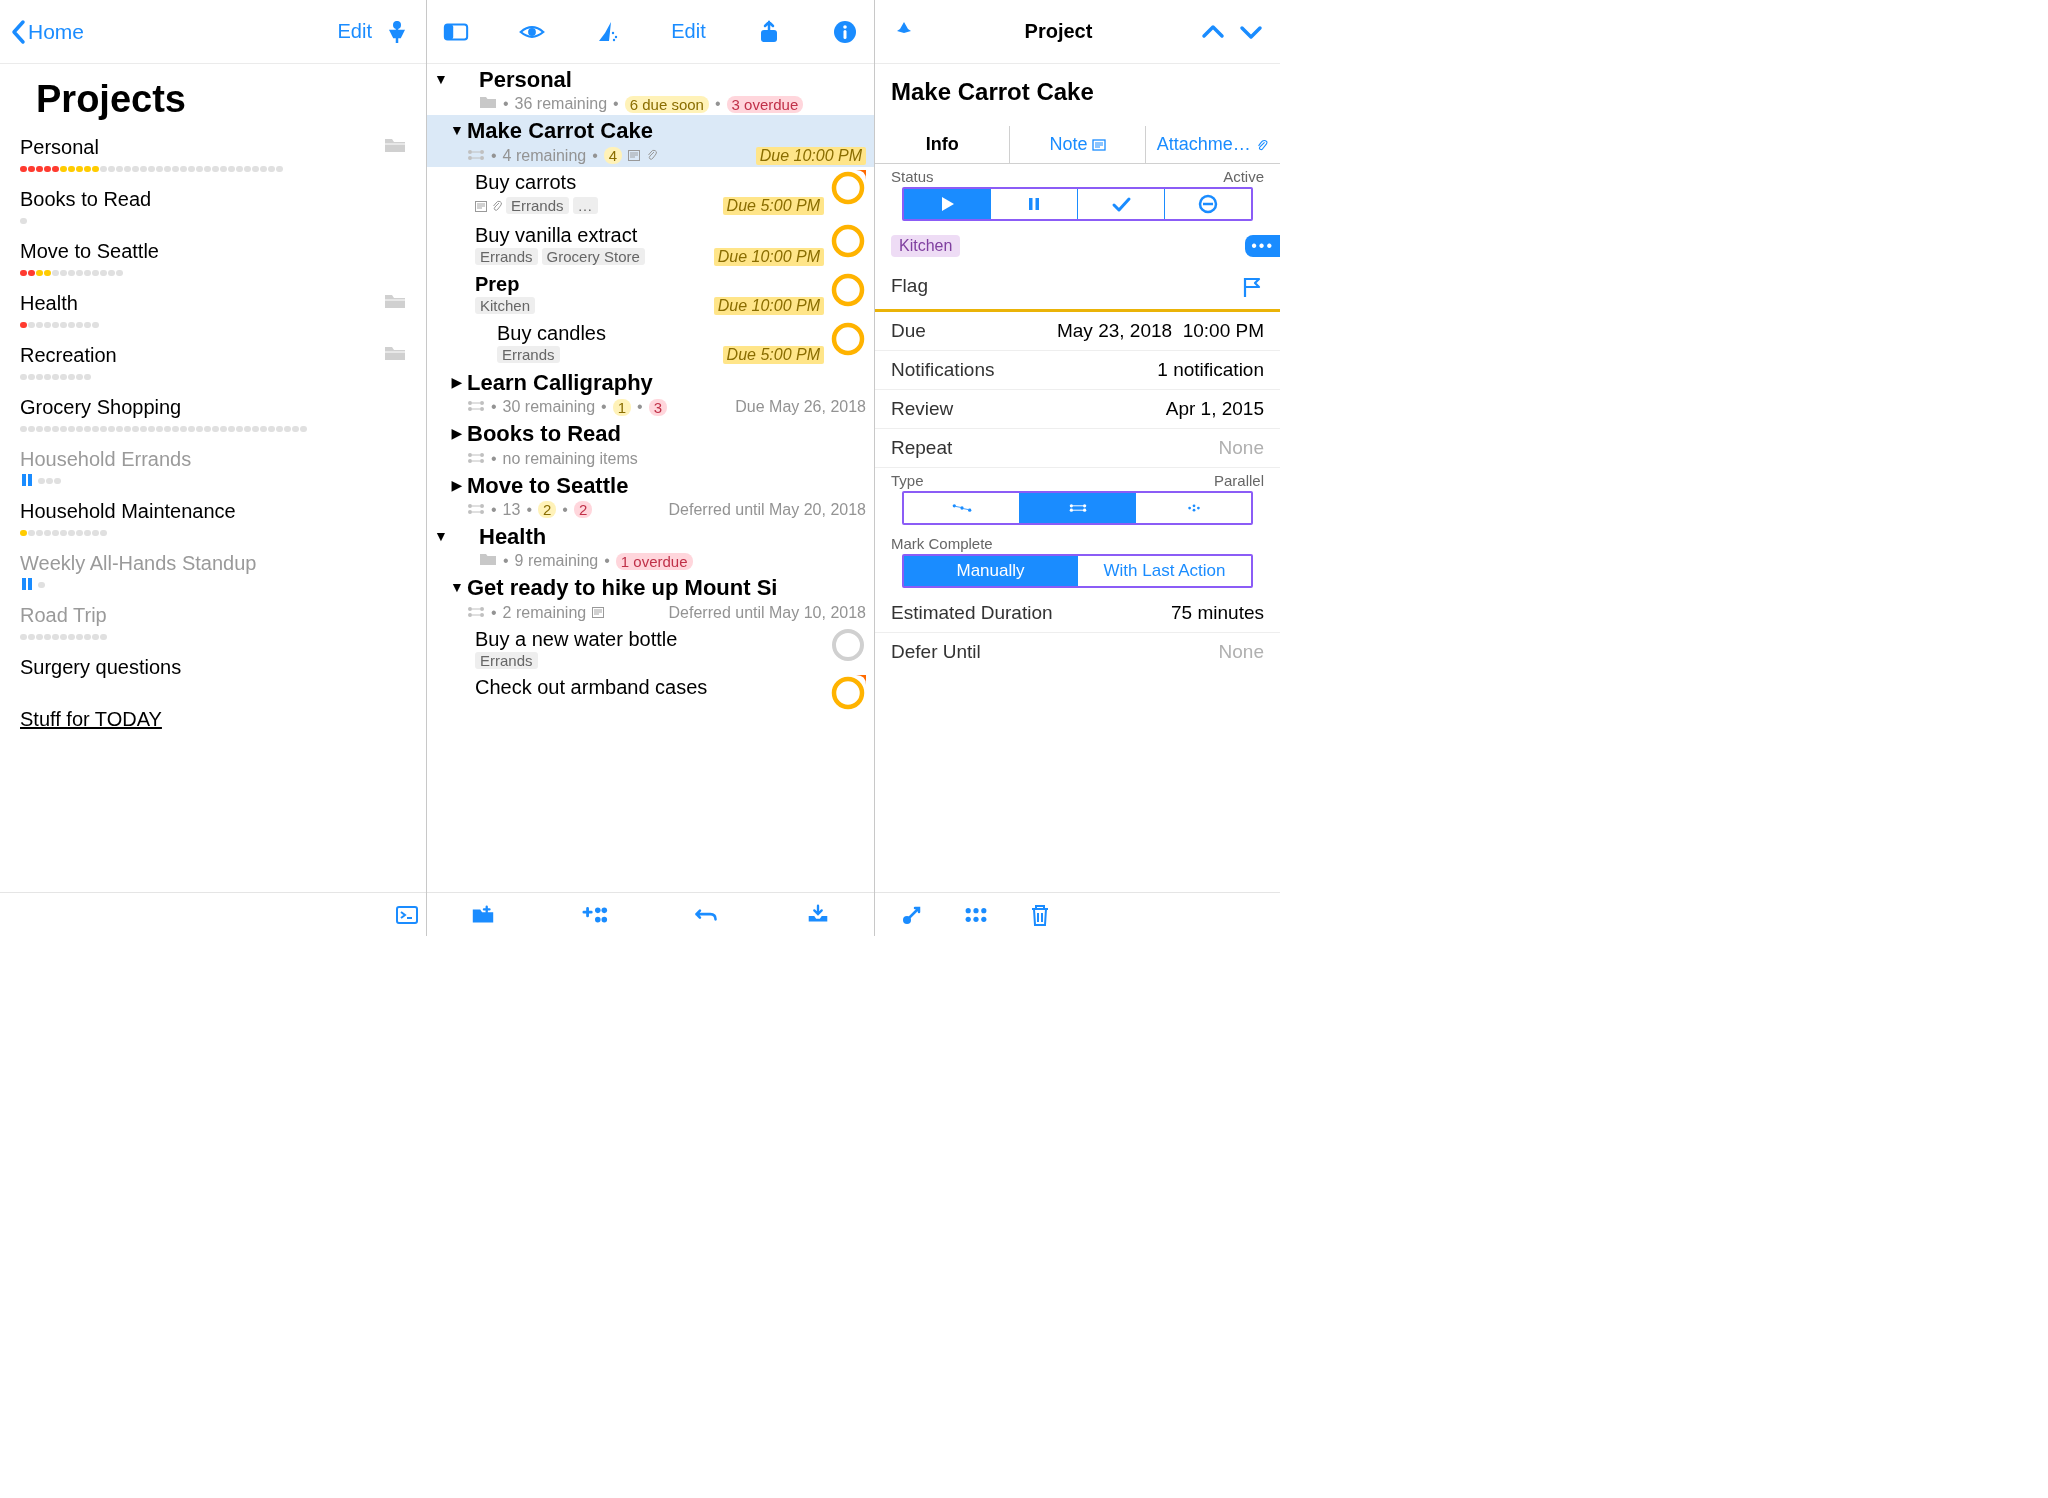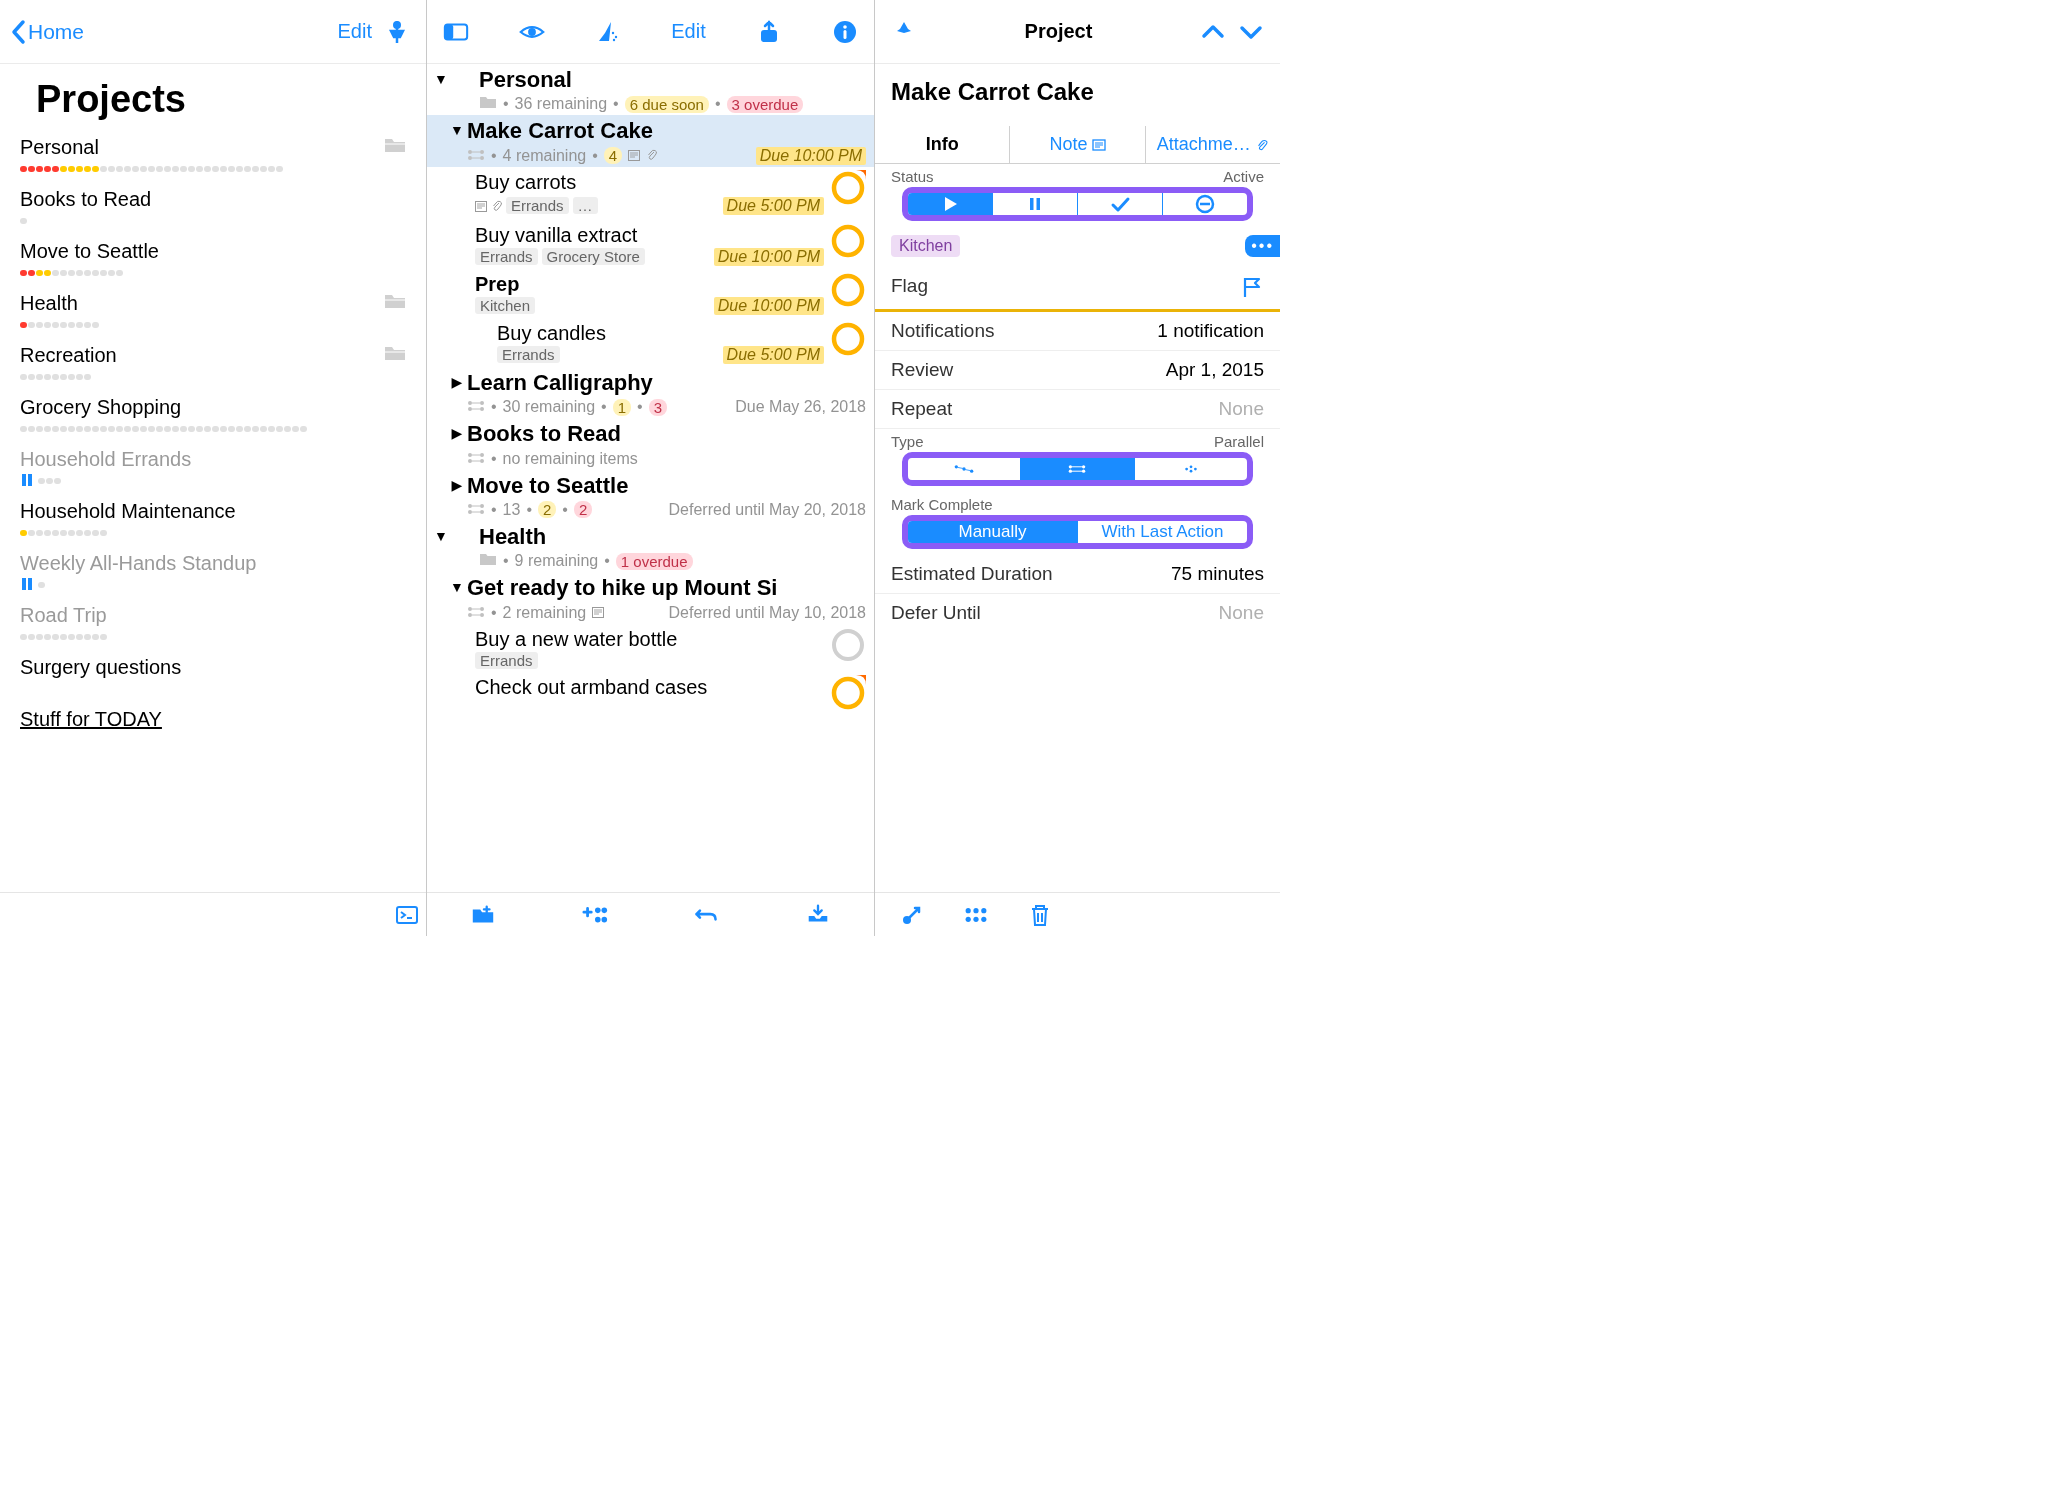--- a/index.html
+++ b/index.html
@@ -55,21 +55,21 @@
 .insp-title { font-size: 24px; font-weight: 700; padding: 14px 16px 20px; }
 .tabrow { display: flex; border-bottom: 1px solid #d0d0d0; }
 .tab { flex: 1; text-align: center; padding: 8px 4px; font-size: 18px; color: #1a8cff; cursor: pointer; white-space: nowrap; overflow: hidden; text-overflow: ellipsis; display: flex; align-items: center; justify-content: center; gap: 4px; }
 .tab.active { color: #000; font-weight: 600; }
 .tab + .tab { border-left: 1px solid #d0d0d0; }
 .insp-row { display: flex; align-items: center; padding: 8px 16px; border-bottom: 1px solid #eee; font-size: 19px; }
 .insp-label { flex: 1; color: #333; }
 .insp-val { color: #000; text-align: right; }
 .insp-val.gray { color: #b0b0b0; }
 .small-label { font-size: 15px; color: #666; padding: 4px 16px 2px; display: flex; }
-.segment { display: flex; margin: 0 27px 6px; border: 6px solid #8b5cf6; border-radius: 10px; overflow: hidden; height: 34px; }
+.segment { display: flex; margin: 0 27px 6px; border: 2px solid #8b5cf6; border-radius: 2px; overflow: hidden; height: 34px; }
 .seg { flex: 1; display: flex; align-items: center; justify-content: center; color: #1a8cff; cursor: pointer; }
 .seg + .seg { border-left: 1px solid #1a8cff; }
 .seg.active { background: #1a8cff; color: #fff; }
 .seg svg { width: 22px; height: 20px; }
 .tags-row { display: flex; align-items: center; padding: 8px 16px; }
 .tag-purple { background: #eedcf5; color: #8040a0; font-size: 16px; padding: 2px 8px; border-radius: 4px; }
 .tag-more { background: #1a8cff; color: #fff; border-radius: 8px 0 0 8px; padding: 2px 6px; margin-right: -16px; font-size: 16px; letter-spacing: 2px; }
 .flag-row { display: flex; align-items: flex-start; padding: 10px 16px; border-bottom: 3px solid #eab308; gap: 45px; }
 .mini-icon { width: 14px; height: 12px; }
 </style>
@@ -706,20 +706,24 @@
       <span class="spacer"></span>
       <span class="tag-more">•••</span>
     </div>
     <div class="flag-row">
       <span class="insp-label">Flag</span>
       <svg width="24" height="24" viewBox="0 0 24 24">
           <path d="M5 3 L5 22 M5 4 L19 4 L15 8 L19 12 L5 12" fill="none" stroke="#1a8cff" stroke-width="2.2" stroke-linejoin="round"></path>
         </svg>
     </div>
     <div class="insp-row">
+        <span class="insp-label">Due</span>
+        <span class="insp-val"><span>May 23, 2018</span>&nbsp;&nbsp;<span>10:00 PM</span></span>
+      </div>
+    <div class="insp-row">
         <span class="insp-label">Notifications</span>
         <span class="insp-val">1 notification</span>
       </div>
     <div class="insp-row">
         <span class="insp-label">Review</span>
         <span class="insp-val">Apr 1, 2015</span>
       </div>
     <div class="insp-row">
         <span class="insp-label">Repeat</span>
         <span class="insp-val gray">None</span>

